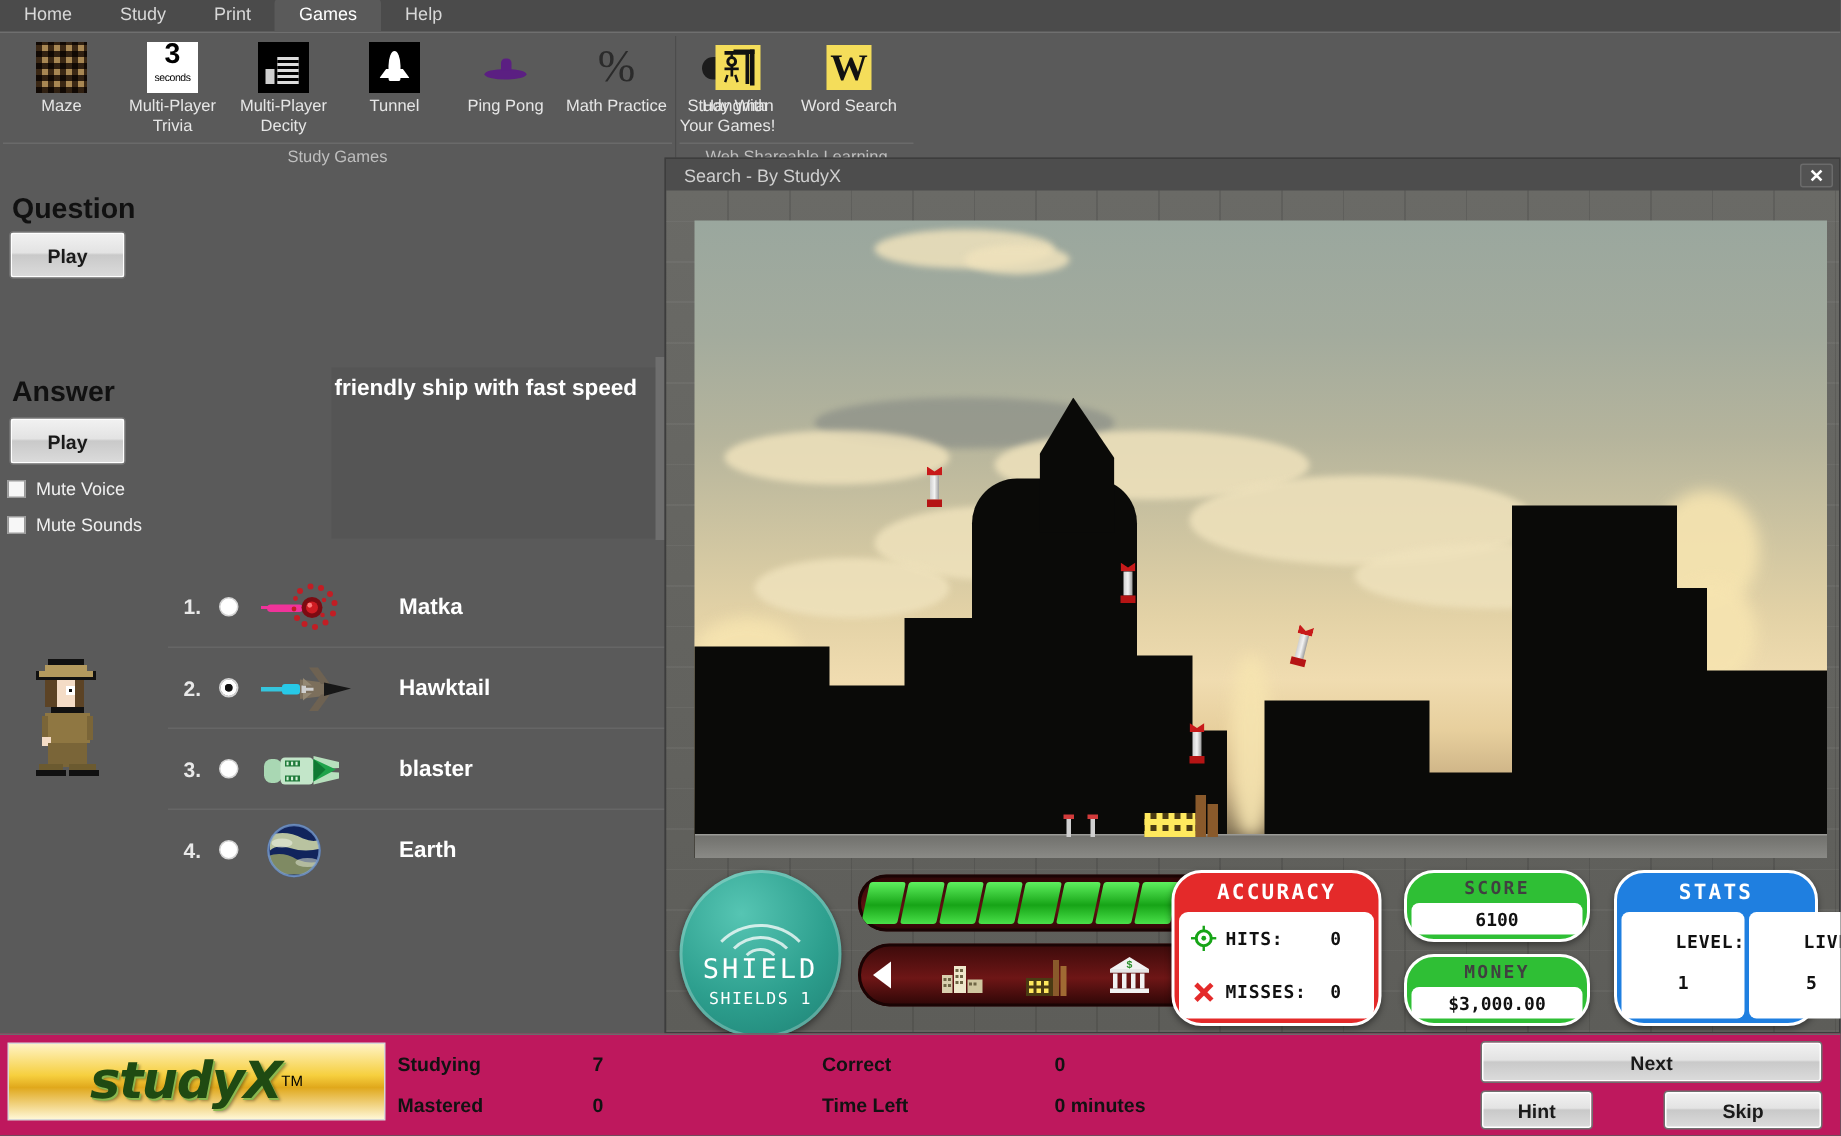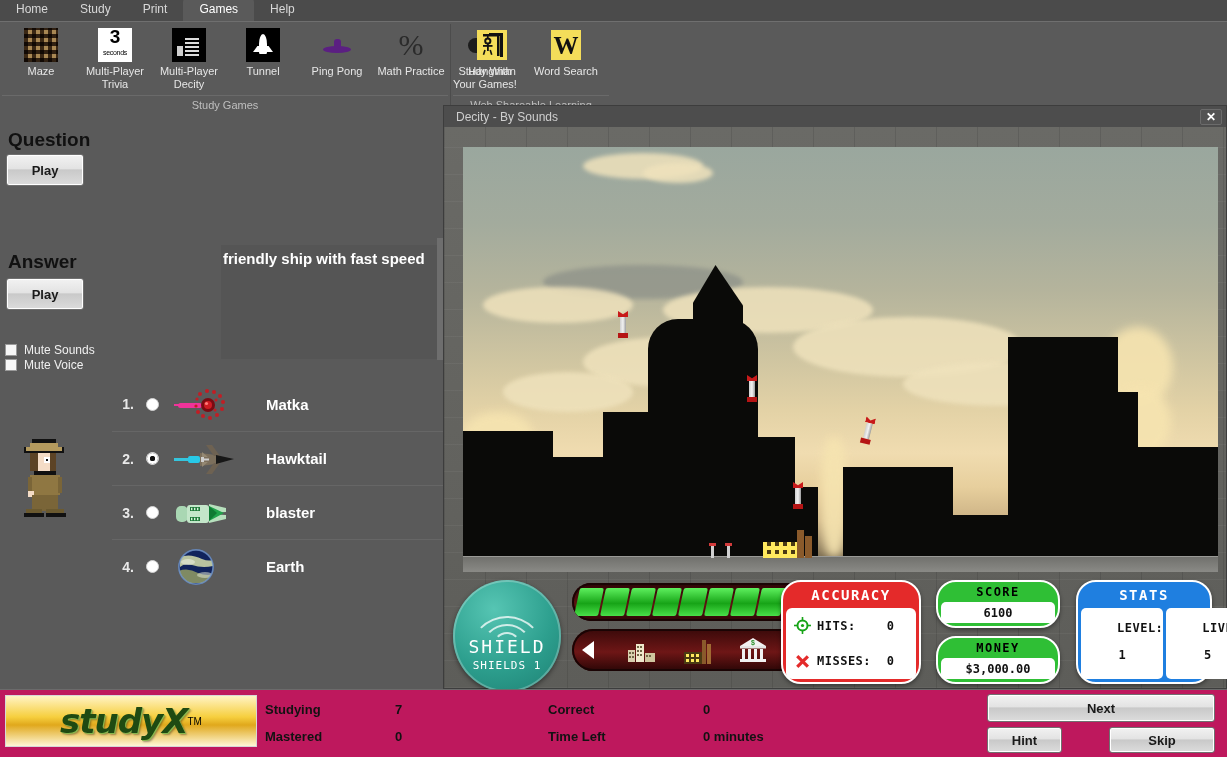--- a/index.html
+++ b/index.html
@@ -121,21 +121,21 @@
     border: 1px solid #707070; border-radius: 3px;
     box-shadow: inset 0 0 0 1px #ffffff;
     font-size: 13px; color: #1a1a1a; font-weight: bold;
     display:flex;align-items:center;justify-content:center;
     cursor: default;
   }
   #q-play { position:absolute; left:6px; top:42px; width:78px; height:32px; }
   #a-play { position:absolute; left:6px; top:166px; width:78px; height:32px; }
 
   .mute-row { position:absolute; display:flex; align-items:center; gap:7px; left:5px; }
-  #mute-voice-row { top:207px;margin-top:39px; }
+  #mute-voice-row { top:207px; }
   #mute-sounds-row { top:231px; }
   .cbox {
     width:12px;height:12px;background:#f7f7f7;border:1px solid #9a9a9a;
   }
   .mute-label { font-size:12px; color:#f0f0f0; }
 
   .avatar {
     position:absolute; left:18px; top:321px; width:62px; height:90px;
     image-rendering: pixelated;
   }
@@ -293,21 +293,21 @@
   .acc-row { display:flex; align-items:center; height:50%; padding-left:8px; gap:6px; }
   .acc-ic { width:17px; height:17px; flex:none; }
   .acc-lbl { font-size:12px; font-family:"DejaVu Sans Mono", monospace; font-weight:bold; color:#111; letter-spacing:.5px;}
   .acc-val { font-size:12px; font-family:"DejaVu Sans Mono", monospace; font-weight:bold; color:#111; margin-left:auto; margin-right:22px;}
 
   .panel-score { left:492px; top:4px; width:124px; height:48px;
     background:#2fbf35; border:2px solid #fff; box-shadow:0 2px 4px rgba(0,0,0,.4); }
   .panel-money { left:492px; top:60px; width:124px; height:48px;
     background:#2fbf35; border:2px solid #fff; box-shadow:0 2px 4px rgba(0,0,0,.4); }
   .gp-head { height:20px; display:flex;align-items:center;justify-content:center;
-    font-size:12px;color:#000000;letter-spacing:1.5px;font-family:"DejaVu Sans Mono",monospace;font-weight:bold;}
+    font-size:12px;color:#404040;letter-spacing:1.5px;font-family:"DejaVu Sans Mono",monospace;font-weight:bold;}
   .gp-body { background:#fff;margin:0 3px 3px 3px;border-radius:5px;height:21px;
     display:flex;align-items:center;justify-content:center;
     font-size:12px;font-weight:bold;color:#111;font-family:"DejaVu Sans Mono",monospace;}
 
   .panel-stats { left:632px; top:4px; width:136px; height:104px;
     background:#1f7fe0; border:2px solid #fff; box-shadow:0 2px 4px rgba(0,0,0,.4); }
   .stats-body { display:flex; gap:3px; margin:0 3px 3px 3px; height:calc(100% - 29px); }
   .stat-cell { flex:1; background:#fff; border-radius:5px; display:flex; flex-direction:column;
     align-items:center; justify-content:space-around; padding:6px 0 10px; }
   .stat-lbl { font-size:12px; font-family:"DejaVu Sans Mono",monospace; font-weight:bold; color:#111; letter-spacing:.5px;padding-left:36px;}
@@ -604,21 +604,21 @@
           </svg>
         </div>
         <div class="ans-label">Earth</div>
       </div>
 
     </div>
   </div>
 
   <div class="game-win">
     <div class="game-title">
-      <span>Decity - By Sounds</span>
+      <span>Search - By StudyX</span>
       <div class="game-close">✕</div>
     </div>
 
     <div class="game-inner">
 
       <div class="playfield">
 
         <div class="cloud" style="left:120px;top:6px;width:120px;height:26px;"></div>
         <div class="cloud" style="left:180px;top:16px;width:70px;height:20px;"></div>
         <div class="cloud dark" style="left:80px;top:118px;width:200px;height:34px;"></div>

